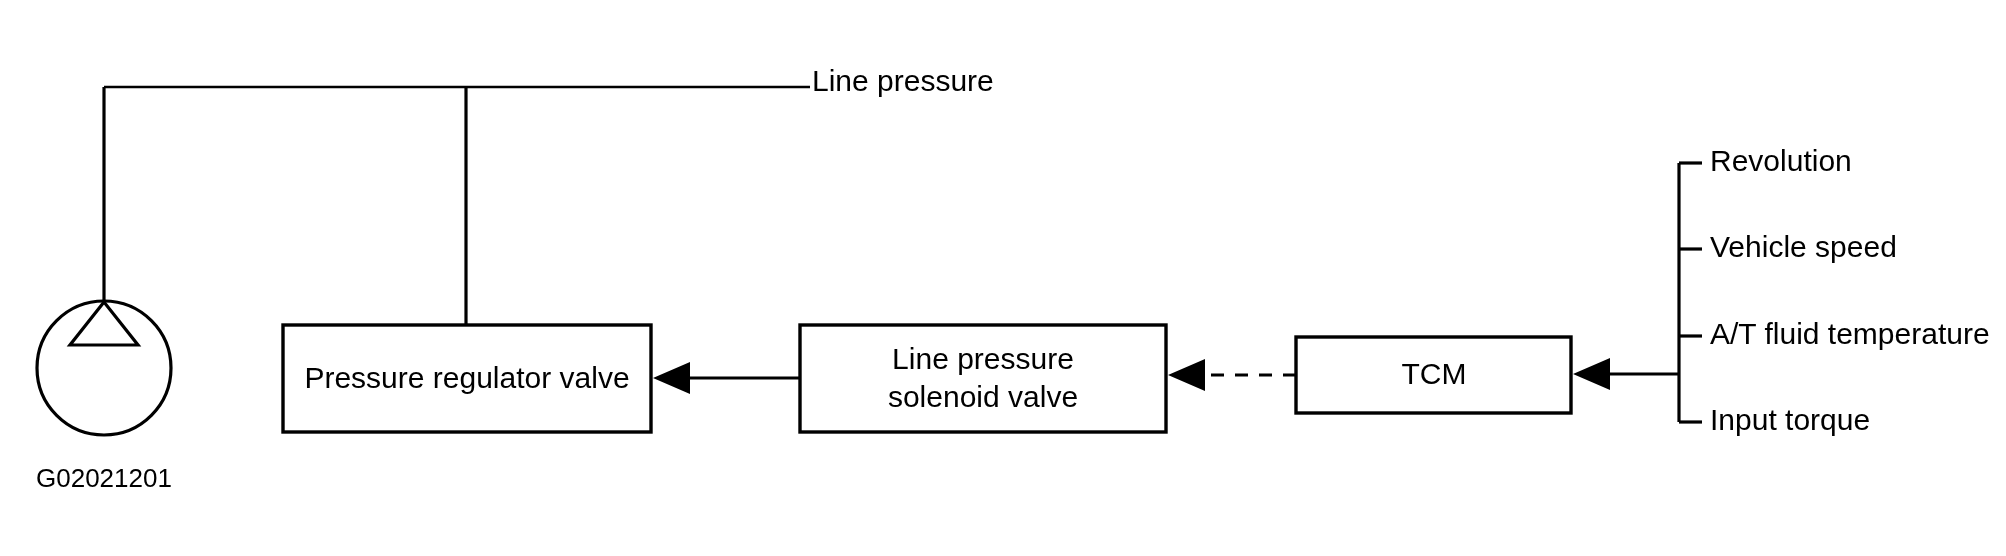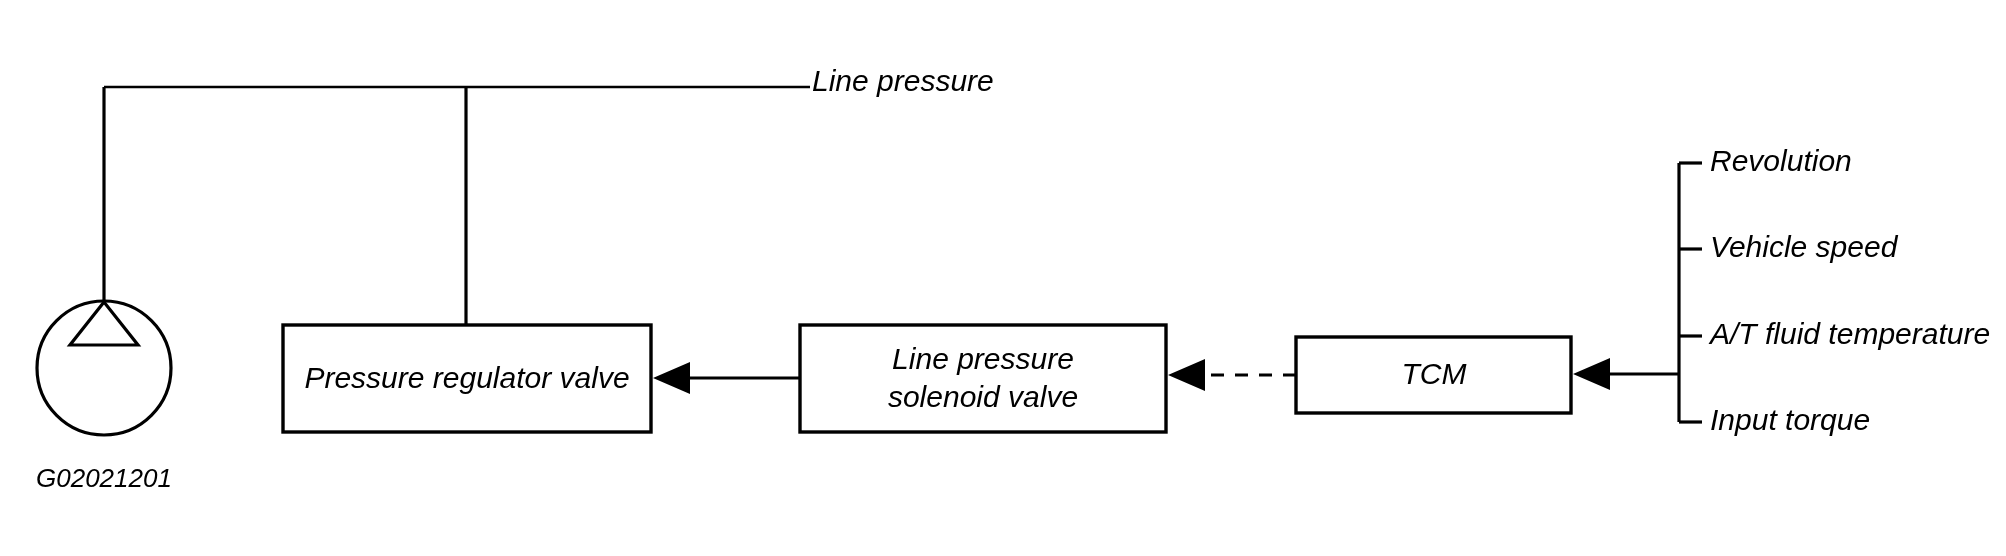--- a/index.html
+++ b/index.html
@@ -10,21 +10,20 @@
   }
   body {
     font-family: "Liberation Sans", sans-serif;
   }
   #diagram-root {
     position: relative;
     width: 2006px;
     height: 556px;
     background: #ffffff;
     overflow: hidden;
-    font-style: italic;
   }
   #diagram-svg {
     position: absolute;
     top: 0;
     left: 0;
     width: 2006px;
     height: 556px;
   }
   .dg-text {
     font-family: "Liberation Sans", sans-serif;

